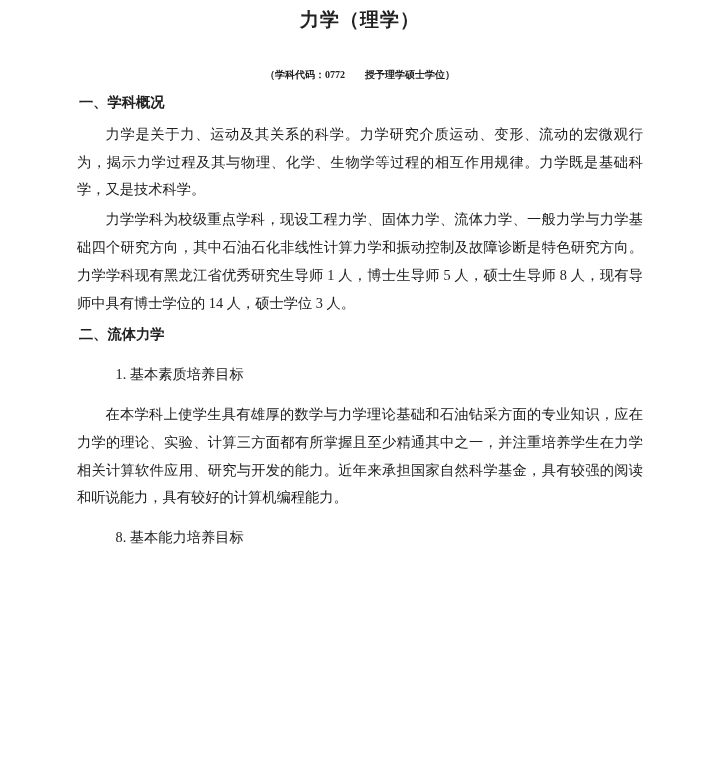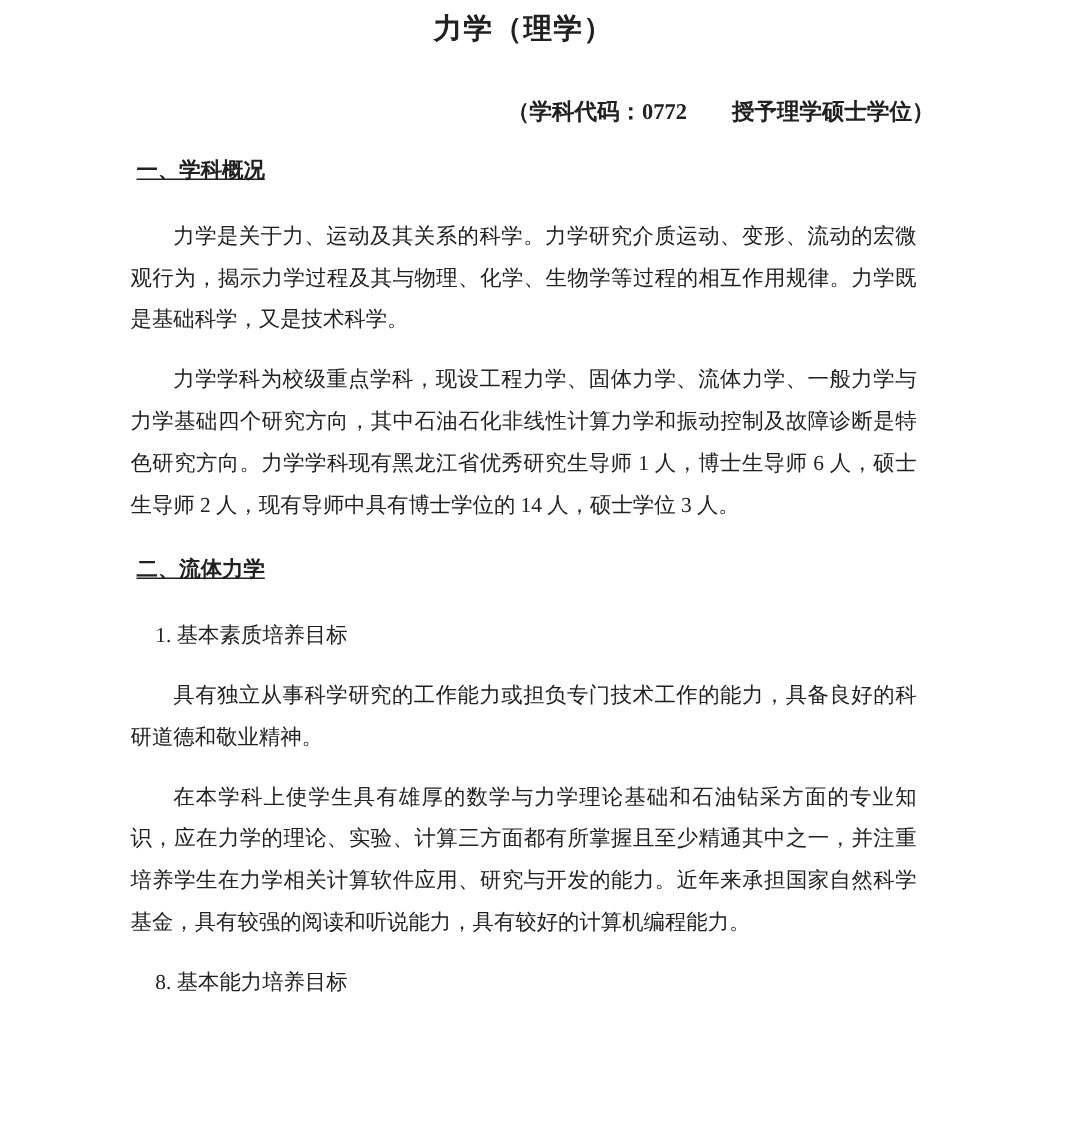--- a/index.html
+++ b/index.html
@@ -11,82 +11,80 @@
     width: 712px;
     height: 763px;
     overflow: hidden;
     font-family: "Liberation Serif", "DejaVu Serif", serif;
     color: #212121;
   }
   .page {
     box-sizing: border-box;
     width: 712px;
     height: 763px;
-    padding: 8px 89px 0 75px;
+    padding: 8px 67px 0 75px;
     background: #ffffff;
   }
   .doc-title {
     margin: 0;
     text-align: center;
     font-size: 19px;
     line-height: 24px;
     font-weight: bold;
     letter-spacing: 1px;
   }
   .doc-subtitle {
     margin: 33px 0 0 0;
-    text-align: right;
-    font-size: 15px;
+    text-align: center;
+    font-size: 10px;
     line-height: 20px;
     font-weight: bold;
   }
   .content {
     margin-top: 2px;
     font-size: 14.25px;
     line-height: 27.8px;
     text-align: justify;
     text-justify: inter-character;
   }
   .sec-heading {
-    margin: 16px;
+    margin: 4px;
     font-weight: bold;
-    text-decoration: underline;
   }
   .para {
-    margin: 12px;
+    margin: 2px;
     text-indent: 2em;
   }
   .item-label {
-    margin: 0;
+    margin: 12px;
     text-indent: 2em;
   }
 </style>
 </head>
 <body>
 
 <div class="page">
 
   <h1 class="doc-title">力学（理学）</h1>
 
   <p class="doc-subtitle">（学科代码：0772　　授予理学硕士学位）</p>
 
   <div class="content">
 
     <p class="sec-heading">一、学科概况</p>
 
     <p class="para">力学是关于力、运动及其关系的科学。力学研究介质运动、变形、流动的宏微观行为，揭示力学过程及其与物理、化学、生物学等过程的相互作用规律。力学既是基础科学，又是技术科学。</p>
 
-    <p class="para">力学学科为校级重点学科，现设工程力学、固体力学、流体力学、一般力学与力学基础四个研究方向，其中石油石化非线性计算力学和振动控制及故障诊断是特色研究方向。力学学科现有黑龙江省优秀研究生导师 1 人，博士生导师 6 人，硕士生导师 2 人，现有导师中具有博士学位的 14 人，硕士学位 3 人。</p>
+    <p class="para">力学学科为校级重点学科，现设工程力学、固体力学、流体力学、一般力学与力学基础四个研究方向，其中石油石化非线性计算力学和振动控制及故障诊断是特色研究方向。力学学科现有黑龙江省优秀研究生导师 1 人，博士生导师 5 人，硕士生导师 8 人，现有导师中具有博士学位的 14 人，硕士学位 3 人。</p>
 
 
     <p class="sec-heading">二、流体力学</p>
 
     <p class="item-label">1. 基本素质培养目标</p>
 
-    <p class="para">具有独立从事科学研究的工作能力或担负专门技术工作的能力，具备良好的科研道德和敬业精神。</p>
 
 
     <p class="para">在本学科上使学生具有雄厚的数学与力学理论基础和石油钻采方面的专业知识，应在力学的理论、实验、计算三方面都有所掌握且至少精通其中之一，并注重培养学生在力学相关计算软件应用、研究与开发的能力。近年来承担国家自然科学基金，具有较强的阅读和听说能力，具有较好的计算机编程能力。</p>
 
     <p class="item-label">8. 基本能力培养目标</p>
 
   </div>
 </div>
 
 </body></html>

